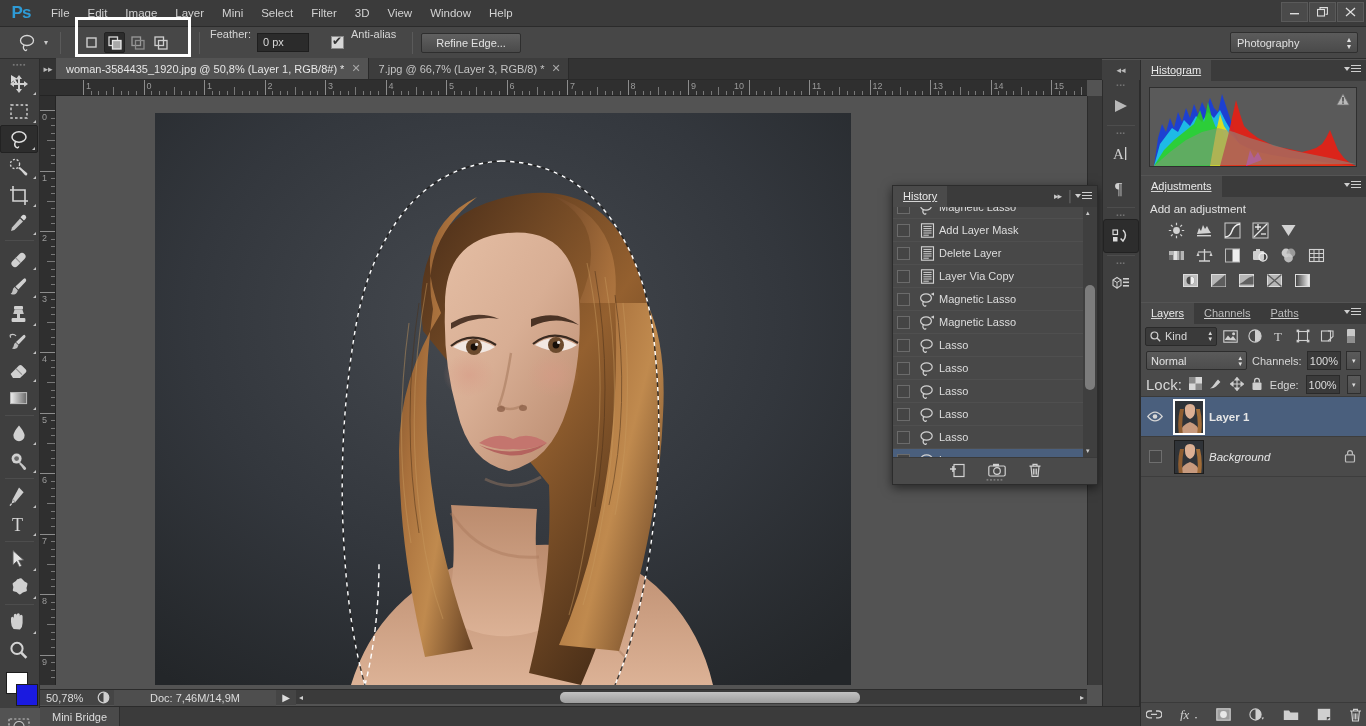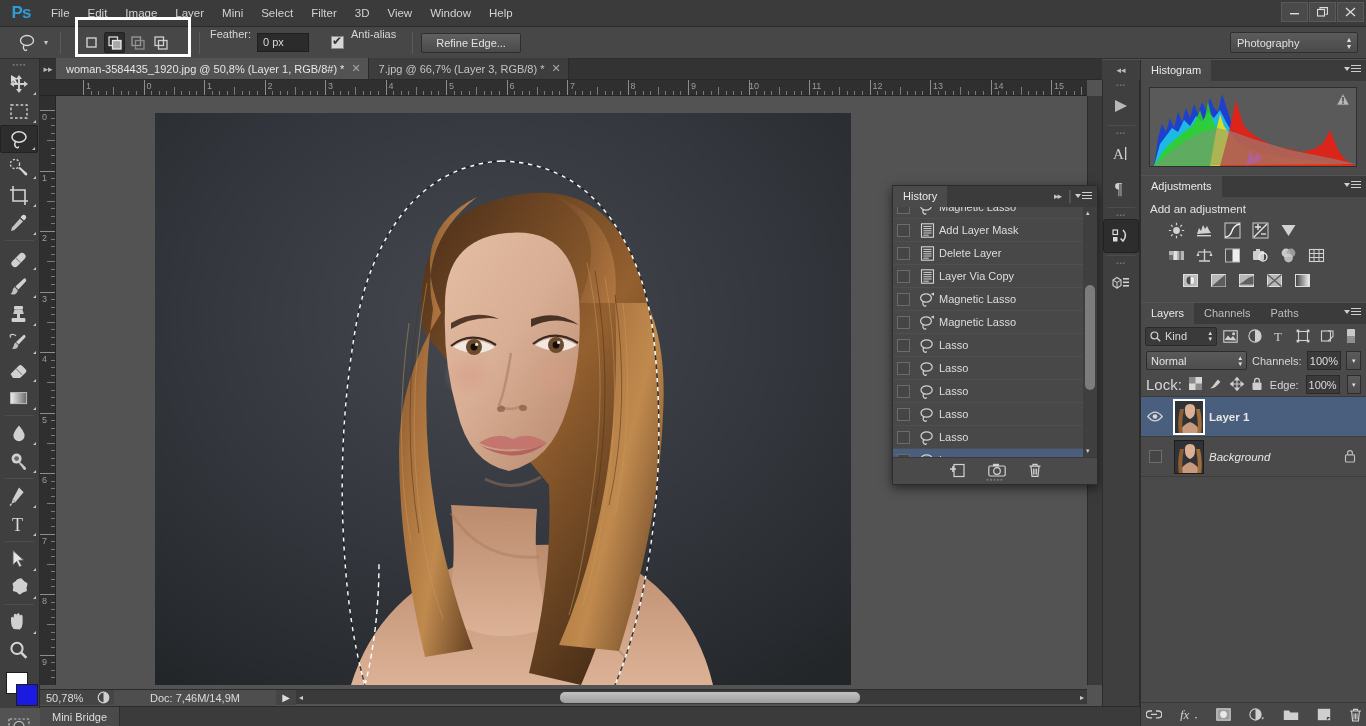--- a/index.html
+++ b/index.html
@@ -101,21 +101,21 @@
   .st-doc { flex:1; text-align:center; color:#dcdcdc; background:#4e4e4e; height:16px; line-height:16px;}
   .st-tri { width:20px; display:flex; align-items:center; justify-content:center; color:#ddd; font-size:10px;}
   .minibridge { position:absolute; left:40px; top:706px; width:1326px; height:20px;
      background:#3b3b3b; border-top:1px solid #2b2b2b; display:flex; align-items:center; }
   .mb-tab { height:20px; line-height:20px; padding:0 12px; background:#4a4a4a; font-size:11px; color:#dcdcdc;
      border-right:1px solid #2e2e2e; cursor:pointer;}
 
   
   .history { position:absolute; left:892px; top:185px; width:206px; height:300px;
      background:#4a4a4a; border:1px solid #2c2c2c; box-shadow:0 3px 10px rgba(0,0,0,.55); }
-  .pn-tabs { height:21px; background:#3b3b3b; display:flex; align-items:center; position:relative;}
+  .pn-tabs { height:21px; background:#3b3b3b; display:flex; align-items:center; position:relative;text-decoration:underline;}
   .pn-tab { height:21px; padding:0 10px; line-height:21px; font-size:11px; background:#3b3b3b; color:#bdbdbd; cursor:pointer;}
   .pn-tab.active { background:#4a4a4a; color:#eaeaea; }
   .pn-menu { position:absolute; right:4px; top:4px; display:flex; align-items:center; gap:6px;}
   .burger { width:13px; height:11px; position:relative; cursor:pointer; }
   .burger span { position:absolute; left:2px; height:1px; background:#cfcfcf; }
   .burger span:nth-child(1){ top:1px; width:10px;} .burger span:nth-child(2){top:4px;width:10px;}
   .burger span:nth-child(3){ top:7px; width:10px;}
   .burger::before { content:""; position:absolute; left:-5px; top:3px; width:0; height:0;
      border-left:3px solid transparent; border-right:3px solid transparent; border-top:4px solid #cfcfcf;}
   .hist-list { position:absolute; left:0; top:21px; right:14px; bottom:27px; overflow:hidden; background:#484848; }
@@ -546,21 +546,21 @@
         <div class="rtick" style="left: 648px; top: 0px; width: 1px; height: 16px;"></div>
         <div class="rlabel" style="left: 651px; top: 1px;">9</div>
         <div class="rtick" style="left: 655.562px; top: 11px; width: 1px; height: 5px; background: rgb(120, 120, 120);"></div>
         <div class="rtick" style="left: 663.125px; top: 11px; width: 1px; height: 5px; background: rgb(120, 120, 120);"></div>
         <div class="rtick" style="left: 670.688px; top: 11px; width: 1px; height: 5px; background: rgb(120, 120, 120);"></div>
         <div class="rtick" style="left: 678.25px; top: 7px; width: 1px; height: 9px; background: rgb(120, 120, 120);"></div>
         <div class="rtick" style="left: 685.812px; top: 11px; width: 1px; height: 5px; background: rgb(120, 120, 120);"></div>
         <div class="rtick" style="left: 693.375px; top: 11px; width: 1px; height: 5px; background: rgb(120, 120, 120);"></div>
         <div class="rtick" style="left: 700.938px; top: 11px; width: 1px; height: 5px; background: rgb(120, 120, 120);"></div>
         <div class="rtick" style="left: 708.5px; top: 0px; width: 1px; height: 16px;"></div>
-        <div class="rlabel" style="left: 709px; top: 1px;">10</div>
+        <div class="rlabel" style="left: 694px; top: 1px;">10</div>
         <div class="rtick" style="left: 716.062px; top: 11px; width: 1px; height: 5px; background: rgb(120, 120, 120);"></div>
         <div class="rtick" style="left: 723.625px; top: 11px; width: 1px; height: 5px; background: rgb(120, 120, 120);"></div>
         <div class="rtick" style="left: 731.188px; top: 11px; width: 1px; height: 5px; background: rgb(120, 120, 120);"></div>
         <div class="rtick" style="left: 738.75px; top: 7px; width: 1px; height: 9px; background: rgb(120, 120, 120);"></div>
         <div class="rtick" style="left: 746.312px; top: 11px; width: 1px; height: 5px; background: rgb(120, 120, 120);"></div>
         <div class="rtick" style="left: 753.875px; top: 11px; width: 1px; height: 5px; background: rgb(120, 120, 120);"></div>
         <div class="rtick" style="left: 761.438px; top: 11px; width: 1px; height: 5px; background: rgb(120, 120, 120);"></div>
         <div class="rtick" style="left: 769px; top: 0px; width: 1px; height: 16px;"></div>
         <div class="rlabel" style="left: 772px; top: 1px;">11</div>
         <div class="rtick" style="left: 776.562px; top: 11px; width: 1px; height: 5px; background: rgb(120, 120, 120);"></div>

